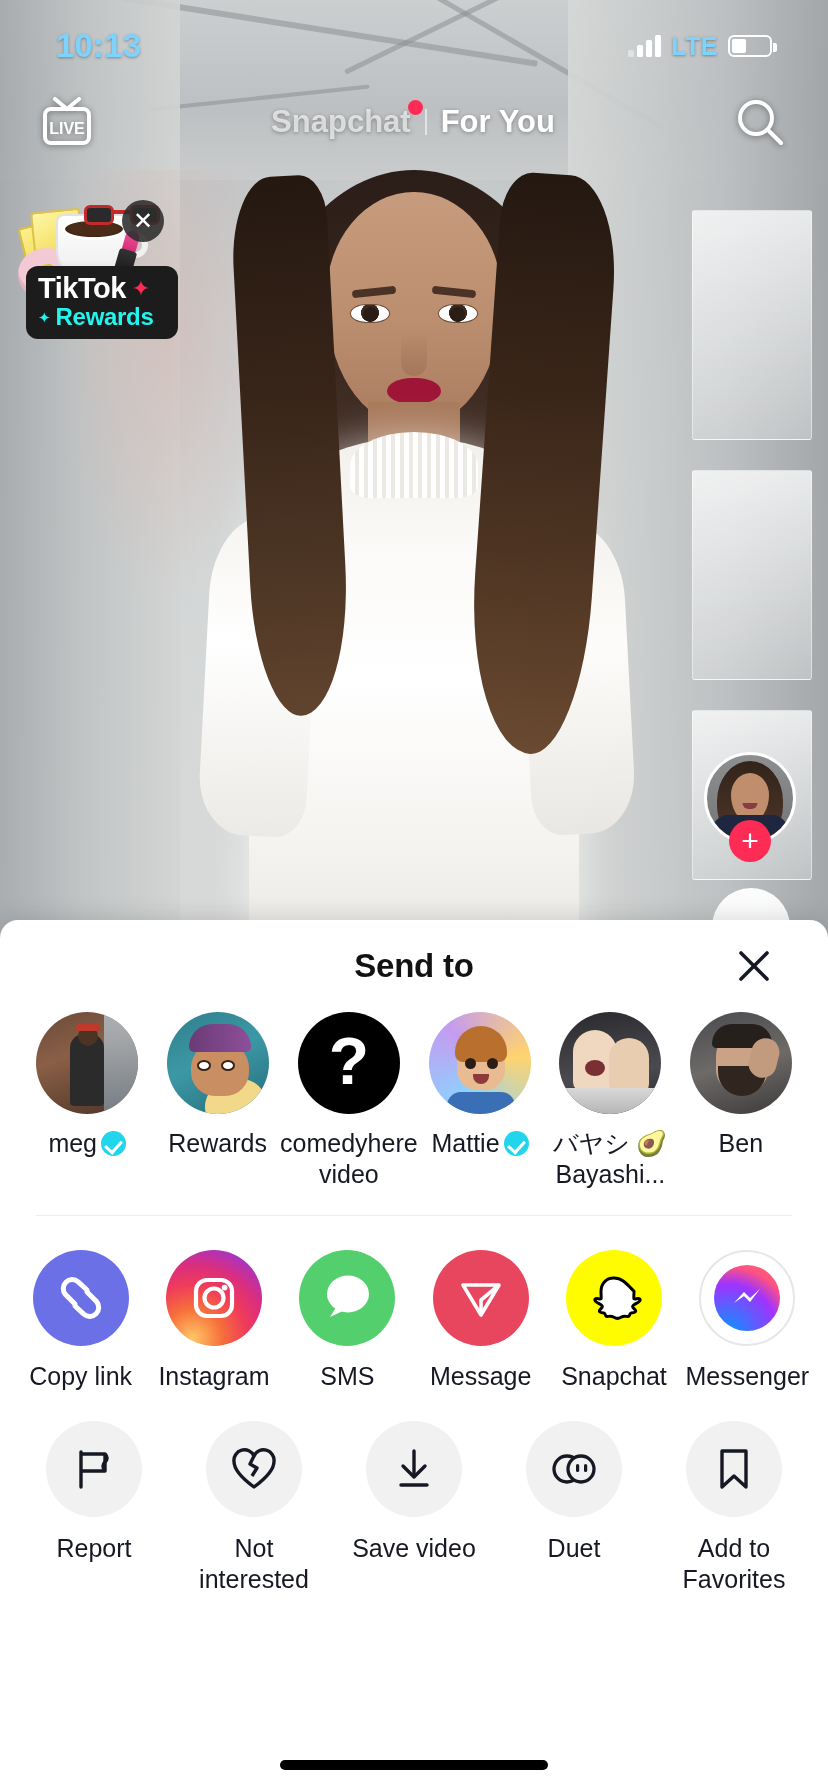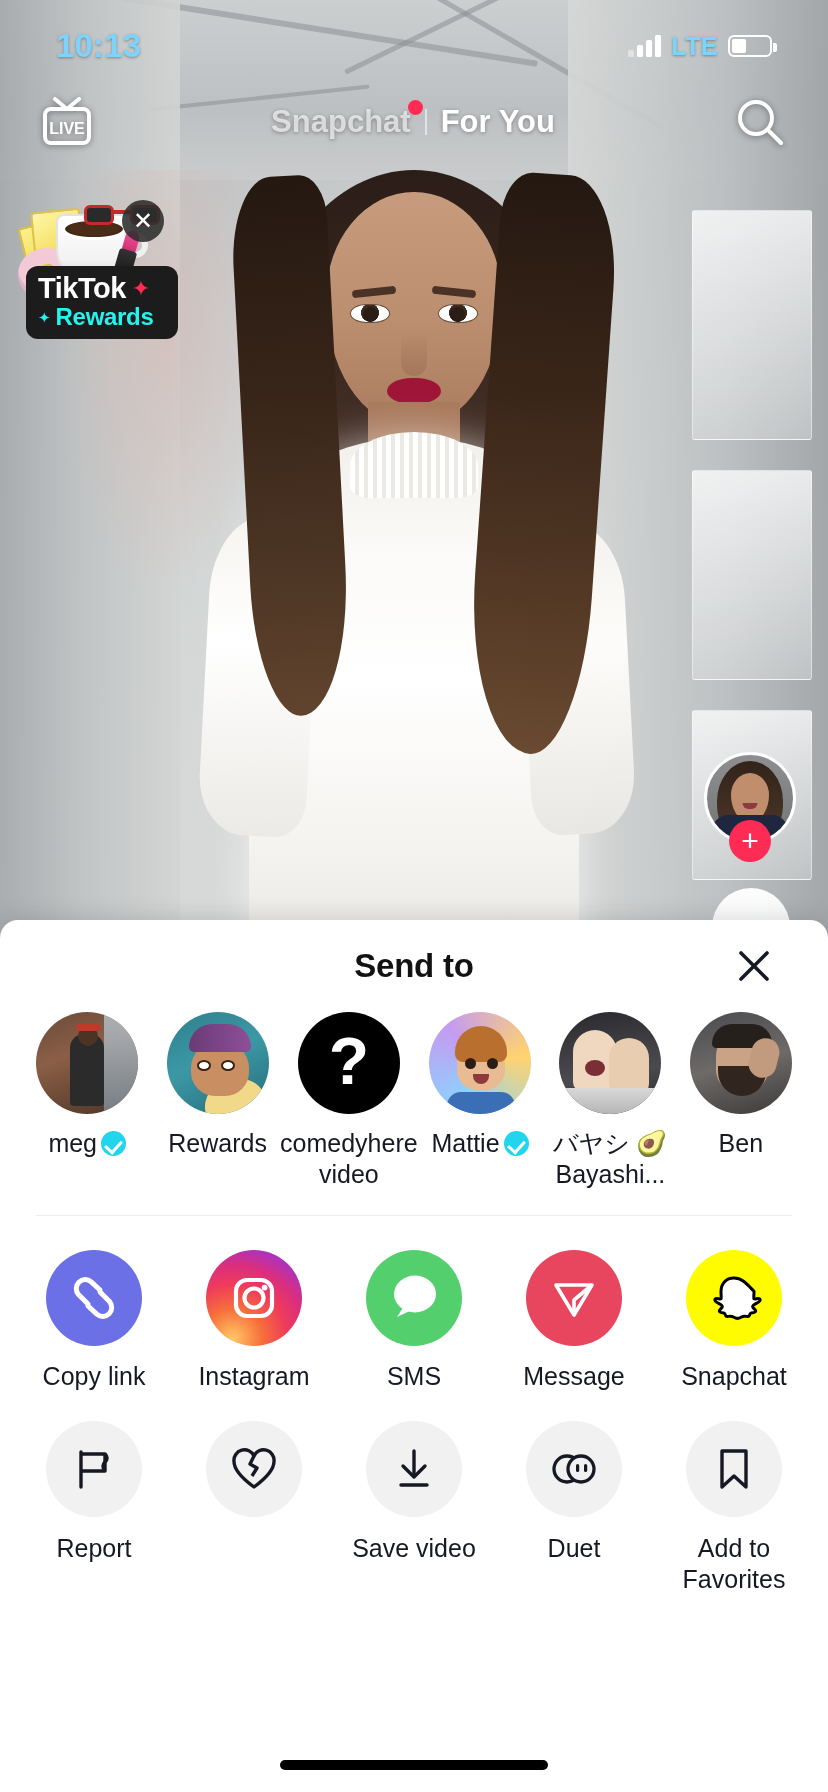--- a/index.html
+++ b/index.html
@@ -611,20 +611,30 @@
 
       <div class="app">
         <div class="app-circle ic-snapchat">
           <svg width="58" height="58" viewBox="0 0 58 58">
             <path d="M29 9 c-8.4 0-13 6-13 13.4 0 3.3 .4 6 .1 7.2 -1.3 1.3-4.4-1.4-6 .6 -1 1.5 1.6 3.2 4 4.4 2.3 1.2 3.6 1.9 3.2 3.2 -.4 1.4-3 3-3 4.2 0 1.3 2.6 1.7 4.6 2 1.2 .2 1.3 1.5 1.7 2.6 .4 1.1 1.3 1.2 2.8 .8 1.6-.4 3-.6 5.6 .9 2.6 1.6 4.4 1.6 7 0 2.6-1.5 4-1.3 5.6-.9 1.5 .4 2.4 .3 2.8-.8 .4-1.1 .5-2.4 1.7-2.6 2-.3 4.6-.7 4.6-2 0-1.2-2.6-2.8-3-4.2-.4-1.3 .9-2 3.2-3.2 2.4-1.2 5-2.9 4-4.4 -1.6-2-4.7 .7-6-.6 -.3-1.2 .1-3.9 .1-7.2 C42 15 37.4 9 29 9 Z" fill="#fff" stroke="#000" stroke-width="3" stroke-linejoin="round"></path>
           </svg>
         </div>
         <div class="app-label">Snapchat</div>
       </div>
 
+      <div class="app">
+        <div class="app-circle ic-messenger">
+          <div class="msgr-bubble">
+            <svg width="44" height="44" viewBox="0 0 44 44">
+              <path d="M9 27 L19 16 L25 22 L35 13 L25 26 L19 20 Z" fill="#fff"></path>
+            </svg>
+          </div>
+        </div>
+        <div class="app-label">Messenger</div>
+      </div>
 
     </div>
 
     <div class="row-actions">
 
       <div class="act">
         <div class="act-circle">
           <svg width="52" height="52" viewBox="0 0 52 52">
             <line x1="13" y1="9" x2="13" y2="44" stroke="#161823" stroke-width="3.4" stroke-linecap="round"></line>
             <path d="M13 11 h24 v17 h-24" fill="none" stroke="#161823" stroke-width="3.4" stroke-linejoin="round"></path>
@@ -634,20 +644,21 @@
         <div class="act-label">Report</div>
       </div>
 
       <div class="act">
         <div class="act-circle">
           <svg width="54" height="54" viewBox="0 0 54 54">
             <path d="M27 45 C12 34 7 26 7 19.5 A10.5 10.5 0 0 1 27 14 A10.5 10.5 0 0 1 47 19.5 C47 26 42 34 27 45 Z" fill="none" stroke="#161823" stroke-width="3.4" stroke-linejoin="round"></path>
             <path d="M27 14 L23 22 L30 26 L25 34" fill="none" stroke="#161823" stroke-width="3.4" stroke-linejoin="round"></path>
           </svg>
         </div>
+        <div class="act-label">Not interested</div>
       </div>
 
       <div class="act">
         <div class="act-circle">
           <svg width="52" height="52" viewBox="0 0 52 52">
             <line x1="26" y1="8" x2="26" y2="32" stroke="#161823" stroke-width="3.4" stroke-linecap="round"></line>
             <path d="M15 23 L26 34 L37 23" fill="none" stroke="#161823" stroke-width="3.4" stroke-linecap="round" stroke-linejoin="round"></path>
             <line x1="13" y1="42" x2="39" y2="42" stroke="#161823" stroke-width="3.4" stroke-linecap="round"></line>
           </svg>
         </div>

